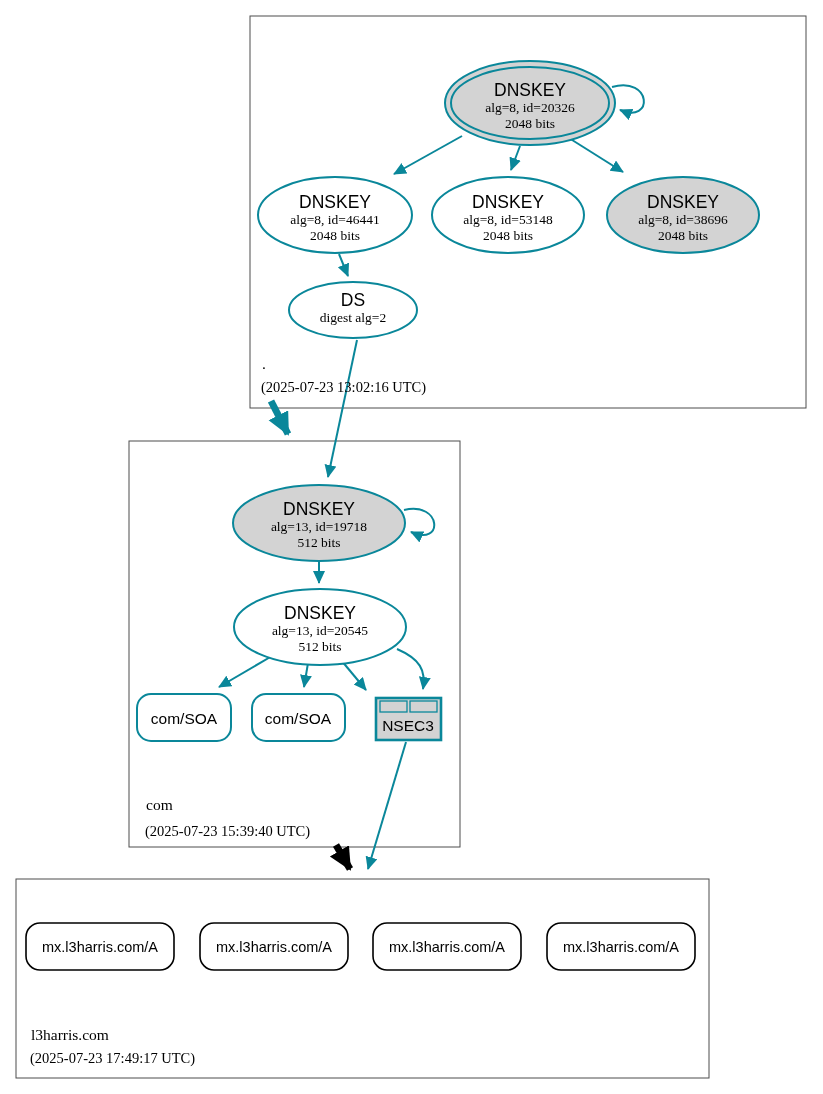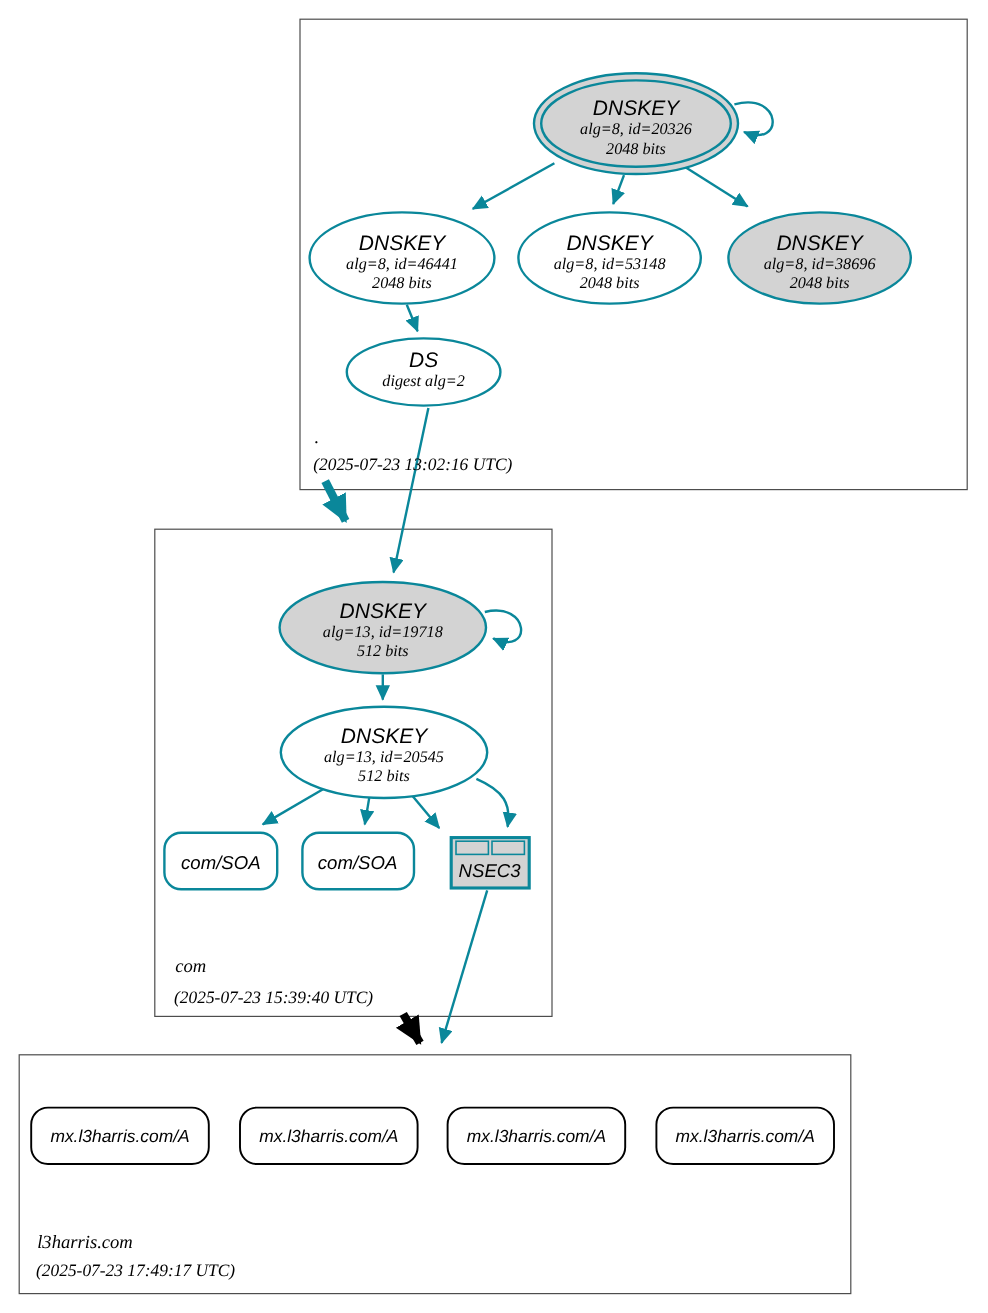--- a/index.html
+++ b/index.html
@@ -1,16 +1,16 @@
 <!DOCTYPE html>
 <html><head>
 <meta charset="utf-8">
 <style>
   html,body{margin:0;padding:0;background:#ffffff;}
-  .canvas{position:relative;width:823px;height:1094px;background:#ffffff;overflow:hidden;font-style:italic;}
+  .canvas{position:relative;width:823px;height:1094px;background:#ffffff;overflow:hidden;}
   svg{display:block;}
   text{fill:#000000;}
   .t-title{font-family:"Liberation Sans",sans-serif;font-size:17.5px;}
   .t-detail{font-family:"Liberation Serif",serif;font-size:13.5px;}
   .t-node{font-family:"Liberation Sans",sans-serif;font-size:15.5px;}
   .t-mx{font-family:"Liberation Sans",sans-serif;font-size:14.5px;}
   .t-zone{font-family:"Liberation Serif",serif;font-size:15.5px;}
   .t-ts{font-family:"Liberation Serif",serif;font-size:14.5px;}
   .zone-rect{fill:none;stroke:#4d4d4d;stroke-width:1;}
   .edge{stroke:#0a879a;stroke-width:2;fill:none;}

